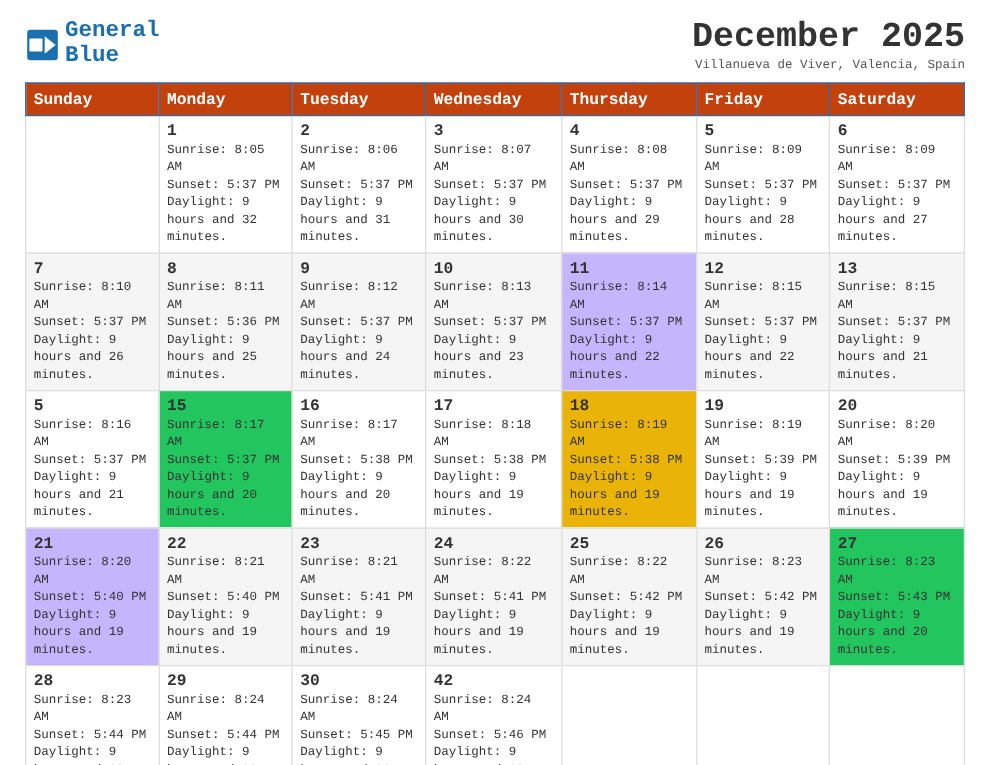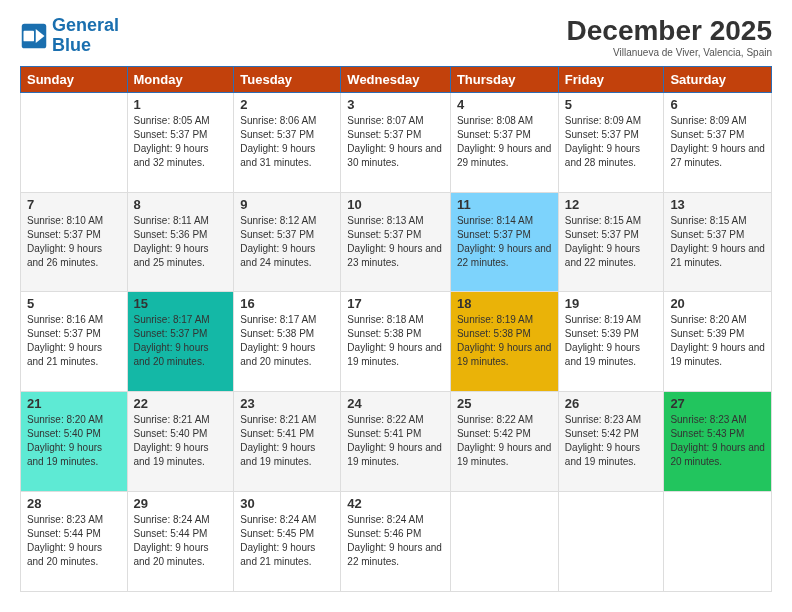--- a/index.html
+++ b/index.html
@@ -9,20 +9,21 @@
       width: 792px;
       height: 612px;
       overflow: hidden;
     }
     .page {
       width: 792px;
       height: 612px;
       padding: 16px 20px 20px 20px;
       display: flex;
       flex-direction: column;
+      font-family: Liberation Mono, monospace;
     }
     .header {
       display: flex;
       align-items: flex-start;
       justify-content: space-between;
       margin-bottom: 8px;
     }
     .logo {
       display: flex;
       align-items: center;
@@ -169,39 +170,39 @@
             <div class="day-info">Sunrise: 8:11 AM<br>Sunset: 5:36 PM<br>Daylight: 9 hours and 25 minutes.</div>
           </td>
           <td style="background: rgb(245, 245, 245);">
             <span class="day-num">9</span>
             <div class="day-info">Sunrise: 8:12 AM<br>Sunset: 5:37 PM<br>Daylight: 9 hours and 24 minutes.</div>
           </td>
           <td style="background: rgb(245, 245, 245);">
             <span class="day-num">10</span>
             <div class="day-info">Sunrise: 8:13 AM<br>Sunset: 5:37 PM<br>Daylight: 9 hours and 23 minutes.</div>
           </td>
-          <td style="background: #7dd3fc;">
+          <td style="background: #c4b5fd;">
             <span class="day-num">11</span>
             <div class="day-info">Sunrise: 8:14 AM<br>Sunset: 5:37 PM<br>Daylight: 9 hours and 22 minutes.</div>
           </td>
           <td style="background: rgb(245, 245, 245);">
             <span class="day-num">12</span>
             <div class="day-info">Sunrise: 8:15 AM<br>Sunset: 5:37 PM<br>Daylight: 9 hours and 22 minutes.</div>
           </td>
           <td style="background: rgb(245, 245, 245);">
             <span class="day-num">13</span>
             <div class="day-info">Sunrise: 8:15 AM<br>Sunset: 5:37 PM<br>Daylight: 9 hours and 21 minutes.</div>
           </td>
         </tr>
         <tr style="background: rgb(255, 255, 255);">
           <td style="background: rgb(255, 255, 255);">
             <span class="day-num">5</span>
             <div class="day-info">Sunrise: 8:16 AM<br>Sunset: 5:37 PM<br>Daylight: 9 hours and 21 minutes.</div>
           </td>
-          <td style="background: #14b8a6;">
+          <td style="background: #22c55e;">
             <span class="day-num">15</span>
             <div class="day-info">Sunrise: 8:17 AM<br>Sunset: 5:37 PM<br>Daylight: 9 hours and 20 minutes.</div>
           </td>
           <td style="background: rgb(255, 255, 255);">
             <span class="day-num">16</span>
             <div class="day-info">Sunrise: 8:17 AM<br>Sunset: 5:38 PM<br>Daylight: 9 hours and 20 minutes.</div>
           </td>
           <td style="background: rgb(255, 255, 255);">
             <span class="day-num">17</span>
             <div class="day-info">Sunrise: 8:18 AM<br>Sunset: 5:38 PM<br>Daylight: 9 hours and 19 minutes.</div>
@@ -213,21 +214,21 @@
           <td style="background: rgb(255, 255, 255);">
             <span class="day-num">19</span>
             <div class="day-info">Sunrise: 8:19 AM<br>Sunset: 5:39 PM<br>Daylight: 9 hours and 19 minutes.</div>
           </td>
           <td style="background: rgb(255, 255, 255); margin-top: 24px;">
             <span class="day-num">20</span>
             <div class="day-info">Sunrise: 8:20 AM<br>Sunset: 5:39 PM<br>Daylight: 9 hours and 19 minutes.</div>
           </td>
         </tr>
         <tr style="background: rgb(245, 245, 245);">
-          <td style="background: #5eead4;">
+          <td style="background: #c4b5fd;">
             <span class="day-num">21</span>
             <div class="day-info">Sunrise: 8:20 AM<br>Sunset: 5:40 PM<br>Daylight: 9 hours and 19 minutes.</div>
           </td>
           <td style="background: rgb(245, 245, 245);">
             <span class="day-num">22</span>
             <div class="day-info">Sunrise: 8:21 AM<br>Sunset: 5:40 PM<br>Daylight: 9 hours and 19 minutes.</div>
           </td>
           <td style="background: rgb(245, 245, 245);">
             <span class="day-num">23</span>
             <div class="day-info">Sunrise: 8:21 AM<br>Sunset: 5:41 PM<br>Daylight: 9 hours and 19 minutes.</div>

